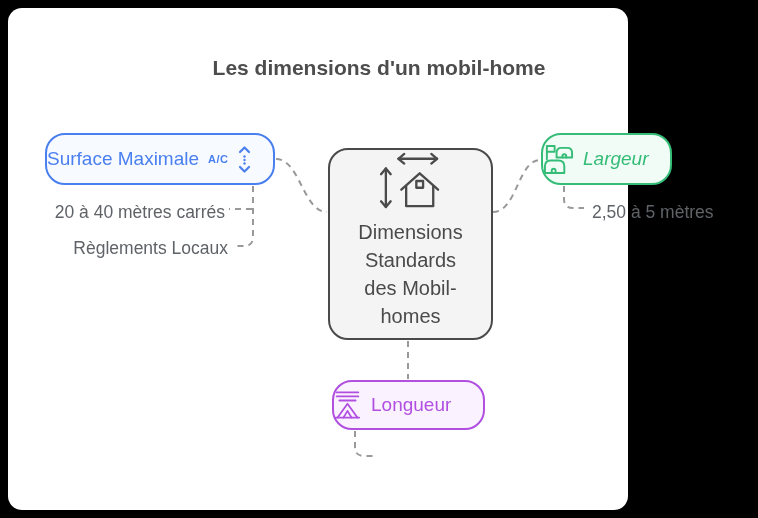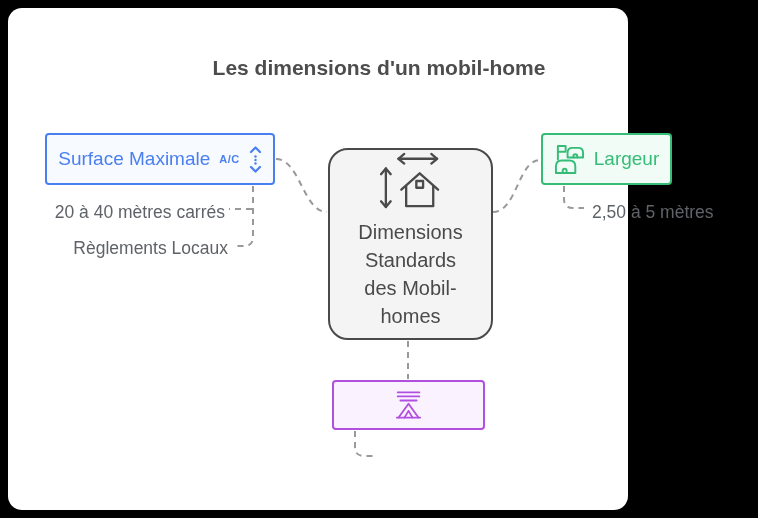--- a/index.html
+++ b/index.html
@@ -8,25 +8,25 @@
   .canvas { position:relative; width:636px; height:518px; }
   .card { position:absolute; left:8px; top:8px; right:8px; bottom:8px;
           background:#ffffff; border-radius:14px; }
   .title { position:absolute; top:55px; left:0; width:758px; text-align:center;
            font-size:21px; line-height:26px; font-weight:700; color:#4d4d4d; }
   .connectors { position:absolute; left:0; top:0; width:758px; height:518px;
                 pointer-events:none; }
   .connectors path { fill:none; stroke:#999999; stroke-width:2;
                      stroke-dasharray:6 5; }
   .node { position:absolute; display:flex; align-items:center;
-          justify-content:center; border-radius:4px; cursor:default; }
+          justify-content:flex-start; border-radius:20px; cursor:default; }
   .node-surface { left:45px; top:133px; width:230px; height:52px;
                   border:2.5px solid #4a7ff0; background:#f7faff; gap:9px; }
   .node-largeur { left:541px; top:133px; width:131px; height:52px;
-                  border:2.5px solid #35bd78; background:#f1fcf6; gap:9px; }
+                  border:2.5px solid #35bd78; background:#f1fcf6; gap:9px;font-style:italic; }
   .node-longueur { left:332px; top:380px; width:153px; height:50px;
                    border:2.5px solid #b04fe0; background:#fbf2ff; gap:10px; }
   .node-central { left:328px; top:148px; width:165px; height:192px;
                   border:2.5px solid #4a4a4a; background:#f4f4f4;
                   border-radius:20px; flex-direction:column;
                   justify-content:flex-start; padding-top:2px; }
   .nlabel { font-size:19px; font-weight:500; white-space:nowrap; }
   .blue-text   { color:#4a7ff0; }
   .green-text  { color:#35bd78; }
   .purple-text { color:#b04fe0; }
@@ -100,18 +100,19 @@
 
   <div class="node node-longueur">
     <svg width="27" height="32" viewBox="0 0 30 34" fill="none" stroke="#b04fe0" stroke-width="2" stroke-linecap="round" stroke-linejoin="round">
       <path d="M3,3 H27"></path>
       <path d="M3,7.5 H27"></path>
       <path d="M6,12 H24"></path>
       <path d="M4,31 L15,15.5 L26,31"></path>
       <path d="M10.5,31 L15,23.5 L19.5,31"></path>
       <path d="M2,31 H28"></path>
     </svg>
+    <span class="nlabel purple-text">Longueur</span>
   </div>
 
   <div class="sublabel sub-right" style="left:20px; top:202px;">20 à 40 mètres carrés</div>
   <div class="sublabel sub-right" style="left:23px; top:238px;">Règlements Locaux</div>
   <div class="sublabel" style="left:592px; top:202px;">2,50 à 5 mètres</div>
 </div>
 
 </body></html>

